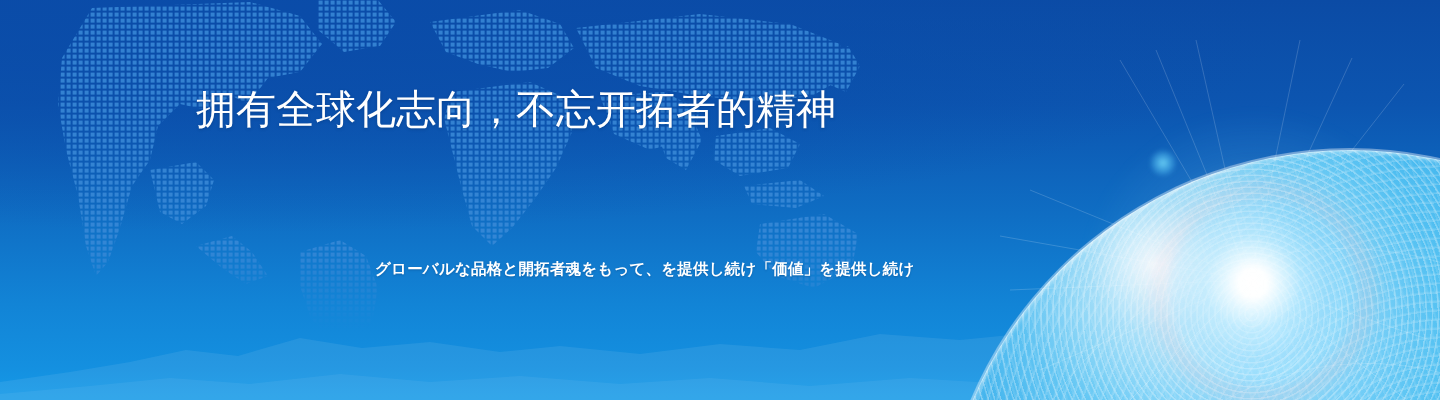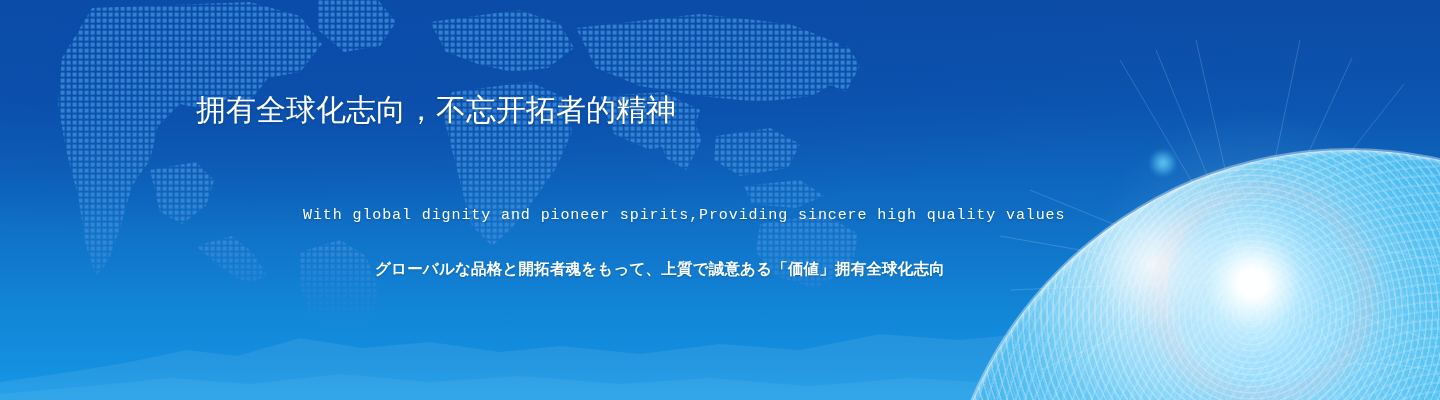--- a/index.html
+++ b/index.html
@@ -192,21 +192,21 @@
     top: 0;
     width: 1000px;
     height: 400px;
     pointer-events: none;
   }
   .headline {
     position: absolute;
     left: 196px;
     top: 86px;
     font-family: Liberation Serif, serif;
-    font-size: 30px;
+    font-size: 40px;
     line-height: 48px;
     color: #ffffff;
     white-space: nowrap;
     text-shadow: 0 1px 3px rgba(2,40,90,0.35);
   }
   .headline .l2 {
     display: block;
     padding-left: 166px;
   }
   .subline-en {
@@ -325,17 +325,16 @@
   <div class="flare-bloom"></div>
   <div class="flare-halo2"></div>
   <div class="flare-halo"></div>
   <div class="flare-core"></div>
   <div class="lens-orb"></div>
 
   <div class="copy">
     <div class="headline">
       <span>拥有全球化志向，不忘开拓者的精神</span>
     </div>
-    <div class="subline-en">With global dignity and pioneer spirits,Providing sincere high quality values</div>
-    <div class="subline-jp">グローバルな品格と開拓者魂をもって、上質で誠意ある「価値」拥有全球化志向</div>
+    <div class="subline-jp">グローバルな品格と開拓者魂をもって、を提供し続け「価値」を提供し続け</div>
   </div>
 
 </div>
 
 </body></html>

